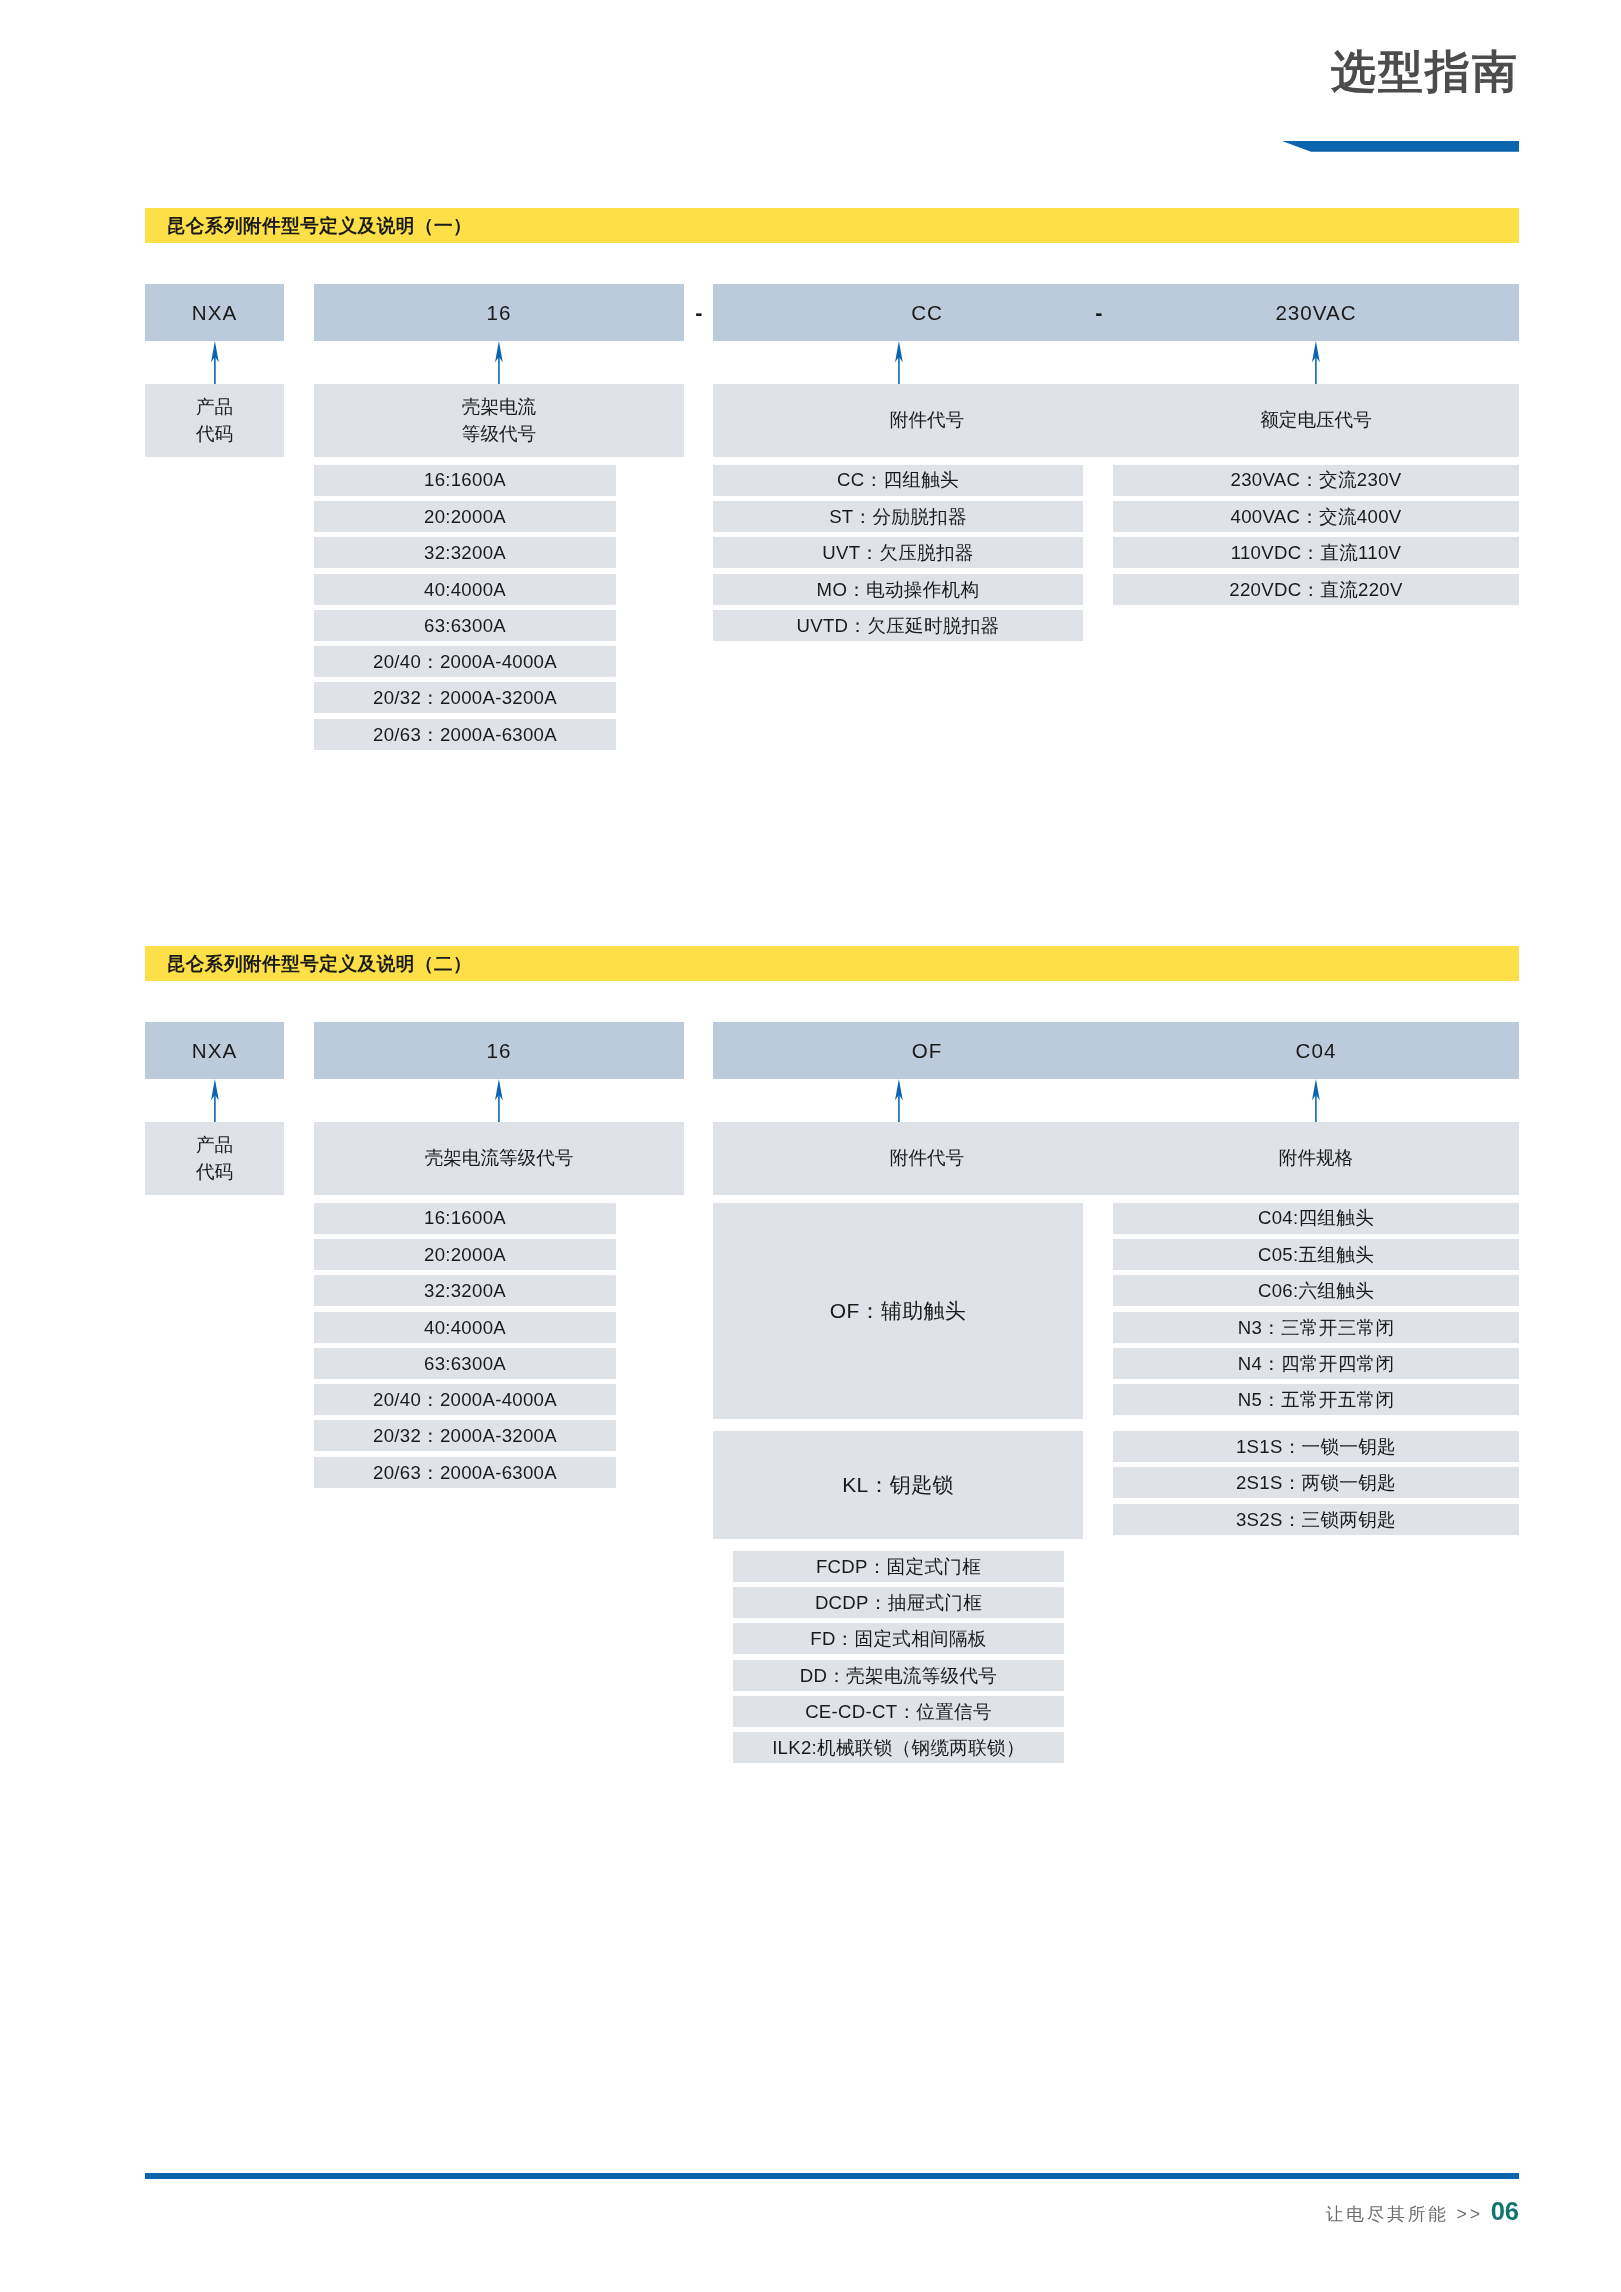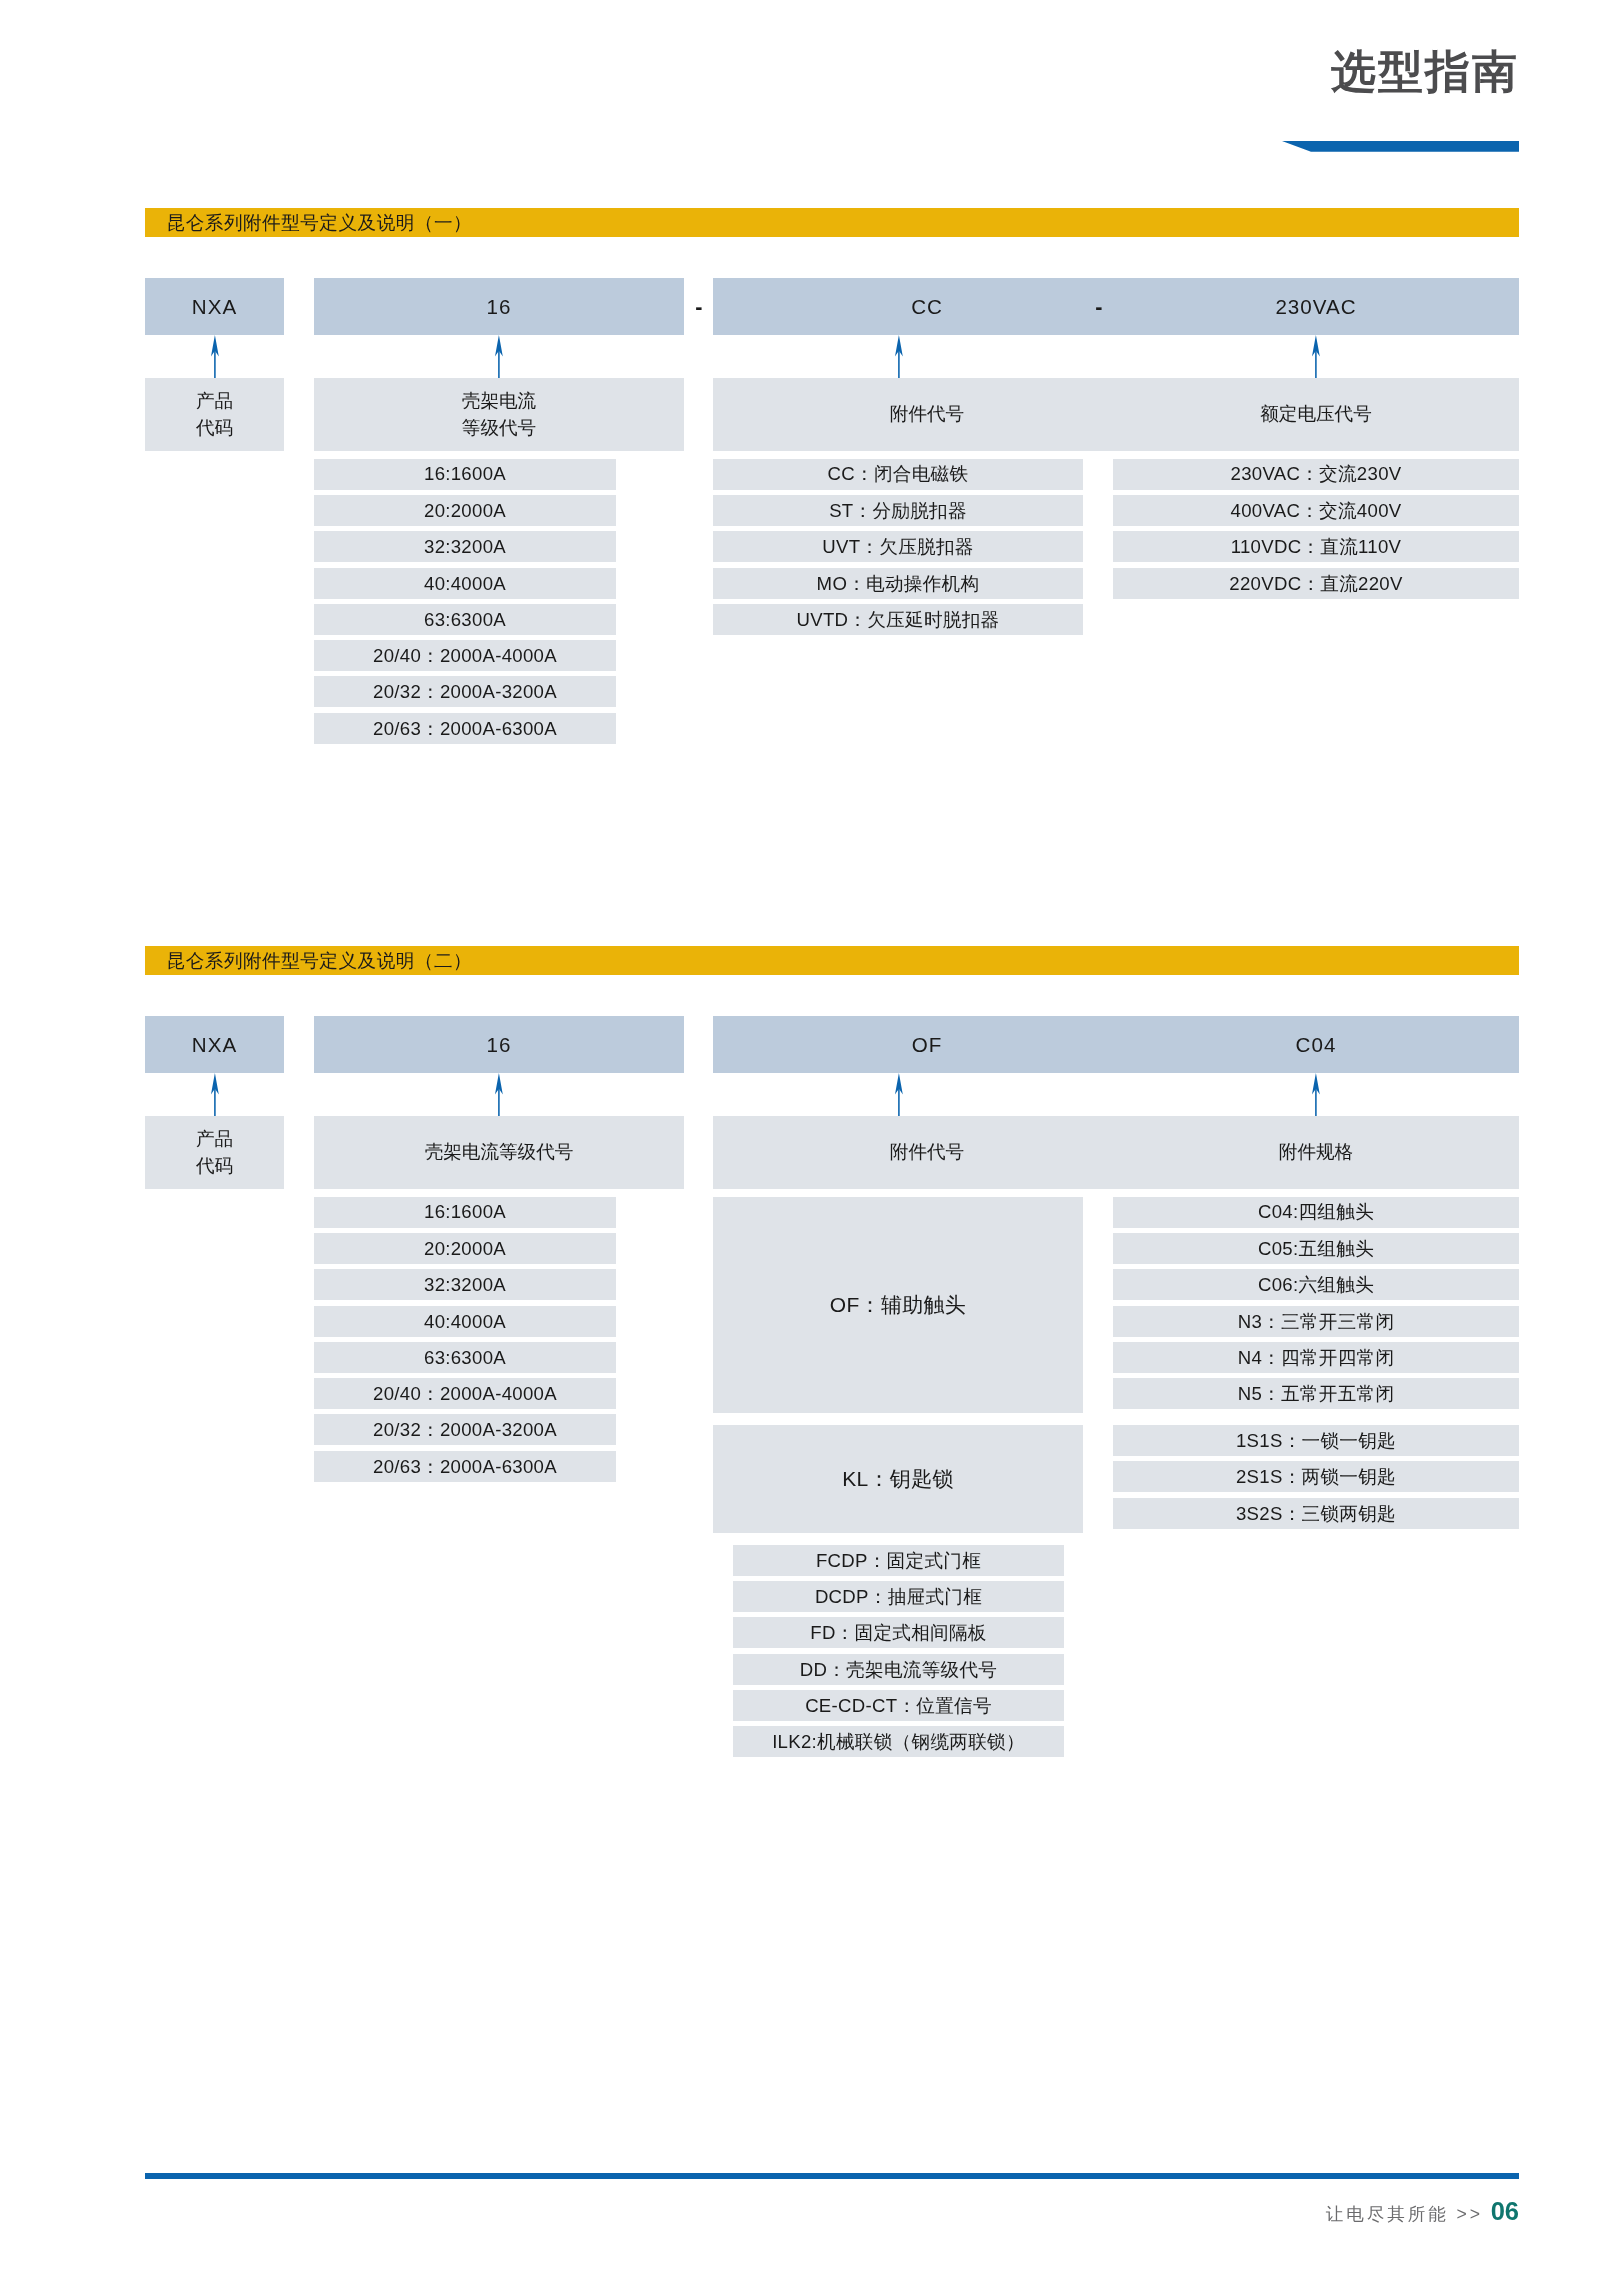--- a/index.html
+++ b/index.html
@@ -47,28 +47,28 @@
   .section {
     position: absolute;
     left: 145px;
     width: 1374px;
   }
   .section-1 { top: 208px; }
   .section-2 { top: 946px; }
 
   .section-bar {
     width: 1374px;
-    height: 29px;
-    background: #eab308;
+    height: 35px;
+    background: #fde047;
     box-sizing: border-box;
     padding-left: 21.6px;
     display: flex;
     align-items: center;
     font-size: 18.6px;
-    font-weight: normal;
+    font-weight: bold;
     color: #1a1a1a;
     letter-spacing: 0.5px;
   }
 
   
   .code-row {
     position: relative;
     height: 57px;
     margin-top: 41px;
   }
@@ -241,21 +241,21 @@
 
     <div class="chip col2-chip" style="top:9.8px;height:31px">16:1600A</div>
     <div class="chip col2-chip" style="top:46px;height:31px">20:2000A</div>
     <div class="chip col2-chip" style="top:82px;height:31px">32:3200A</div>
     <div class="chip col2-chip" style="top:119px;height:31px">40:4000A</div>
     <div class="chip col2-chip" style="top:155px;height:31px">63:6300A</div>
     <div class="chip col2-chip" style="top:191px;height:31px">20/40：2000A-4000A</div>
     <div class="chip col2-chip" style="top:227px;height:31px">20/32：2000A-3200A</div>
     <div class="chip col2-chip" style="top:264px;height:31px">20/63：2000A-6300A</div>
 
-    <div class="chip col3-chip" style="top:9.8px;height:31px">CC：闭合电磁铁</div>
+    <div class="chip col3-chip" style="top:9.8px;height:31px">CC：四组触头</div>
     <div class="chip col3-chip" style="top:46px;height:31px">ST：分励脱扣器</div>
     <div class="chip col3-chip" style="top:82px;height:31px">UVT：欠压脱扣器</div>
     <div class="chip col3-chip" style="top:119px;height:31px">MO：电动操作机构</div>
     <div class="chip col3-chip" style="top:155px;height:31px">UVTD：欠压延时脱扣器</div>
 
     <div class="chip col4-chip" style="top:9.8px;height:31px">230VAC：交流230V</div>
     <div class="chip col4-chip" style="top:46px;height:31px">400VAC：交流400V</div>
     <div class="chip col4-chip" style="top:82px;height:31px">110VDC：直流110V</div>
     <div class="chip col4-chip" style="top:119px;height:31px">220VDC：直流220V</div>
   </div>

